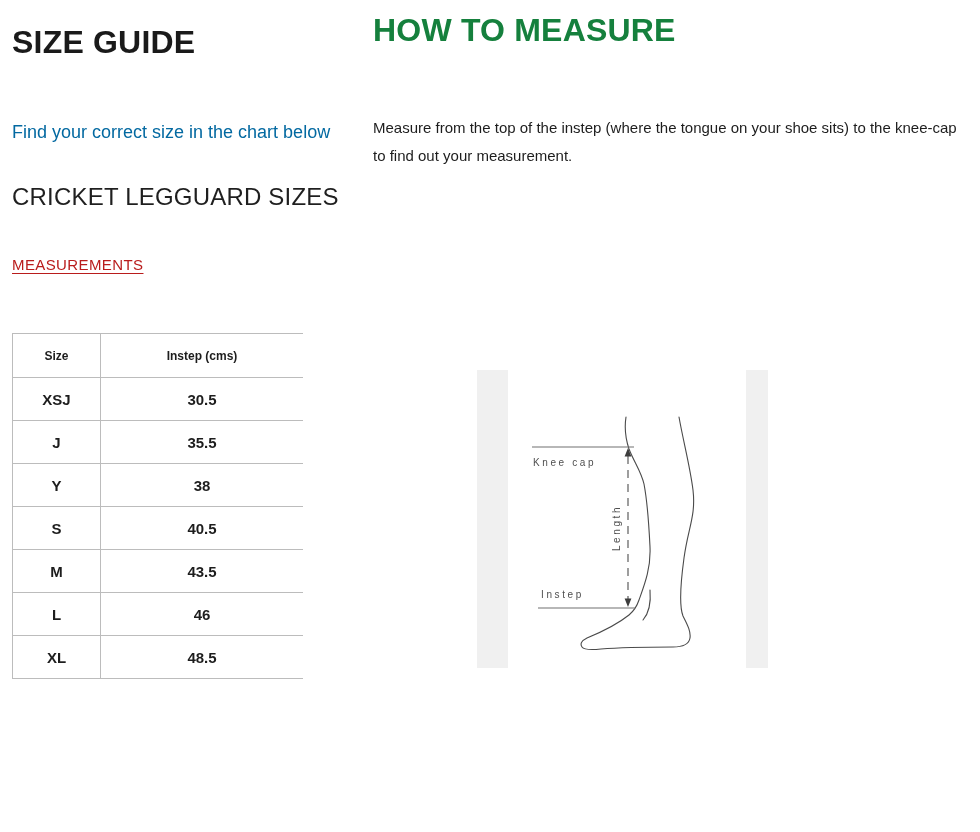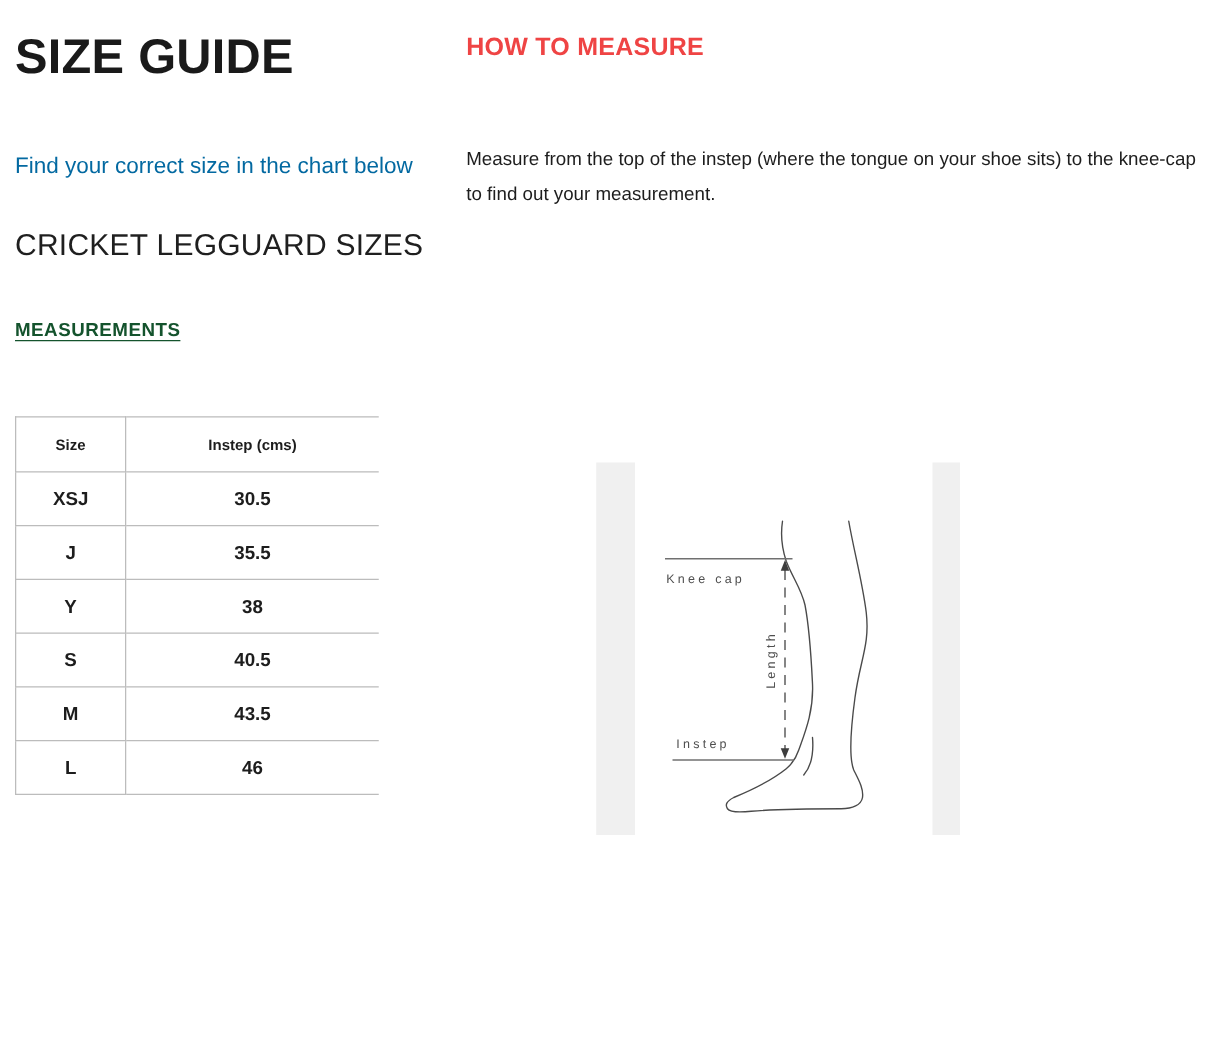--- a/index.html
+++ b/index.html
@@ -9,37 +9,37 @@
     position: relative;
     font-family: "Liberation Sans", sans-serif;
     color: #1d1d1d;
     overflow: hidden;
   }
   .abs { position: absolute; }
 
   
   .page-title {
     left: 12px; top 24px; top: 24px;
-    font-size: 39px; font-weight: 600; letter-spacing: 0.2px;
+    font-size: 32px; font-weight: 600; letter-spacing: 0.2px;
     color: #1a1a1a;
     text-align: center;
   }
   .intro-text {
     left: 12px; top: 122px;
     font-size: 18px; color: #0369a1;
   }
   .category-heading {
     left: 12px; top: 183px;
     font-size: 24px; font-weight: 500; letter-spacing: 0.2px;
     color: #1f1f1f;
   }
   .measurements-link {
     left: 12px; top: 256px;
-    font-size: 15px; font-weight: 700; letter-spacing: 0.4px;
-    color: #14532d;
+    font-size: 15px; font-weight: 400; letter-spacing: 0.4px;
+    color: #b91c1c;
     text-decoration: underline;
     text-underline-offset: 3px;
     cursor: pointer;
   }
 
   table.size-table {
     position: absolute; left: 12px; top: 333px;
     width: 291px;
     border-collapse: collapse;
     table-layout: fixed;
@@ -56,23 +56,23 @@
   }
   table.size-table th { font-weight: 700; font-size: 12px; }
   table.size-table th:first-child, table.size-table td:first-child {
     width: 88px;
     border-left: 1px solid #bcbcbc;
     border-right: 1px solid #bcbcbc;
   }
 
   
   .measure-heading {
-    left: 373px; top: 27px;
-    font-size: 20px; font-weight: 600; letter-spacing: 0.2px;
-    color: #ef4444;
+    left: 373px; top: 12px;
+    font-size: 32px; font-weight: 600; letter-spacing: 0.2px;
+    color: #15803d;
   }
   .measure-description {
     left: 373px; top: 83px;
     width: 590px;
     font-size: 15px; line-height: 28px;
     color: #1d1d1d;
     margin-top: 31px;
   }
 
   
@@ -130,20 +130,24 @@
         <td>40.5</td>
       </tr>
       <tr>
         <td>M</td>
         <td>43.5</td>
       </tr>
       <tr>
         <td>L</td>
         <td>46</td>
       </tr>
+      <tr>
+        <td>XL</td>
+        <td>48.5</td>
+      </tr>
     </tbody>
 </table>
 
 <h2 class="abs measure-heading">HOW TO MEASURE</h2>
 
 <p class="abs measure-description">Measure from the top of the instep (where the tongue on your shoe sits) to the knee-cap to find out your measurement.</p>
 
 <div class="abs diagram">
   <div class="side-bar left-bar"></div>
   <div class="side-bar right-bar"></div>

